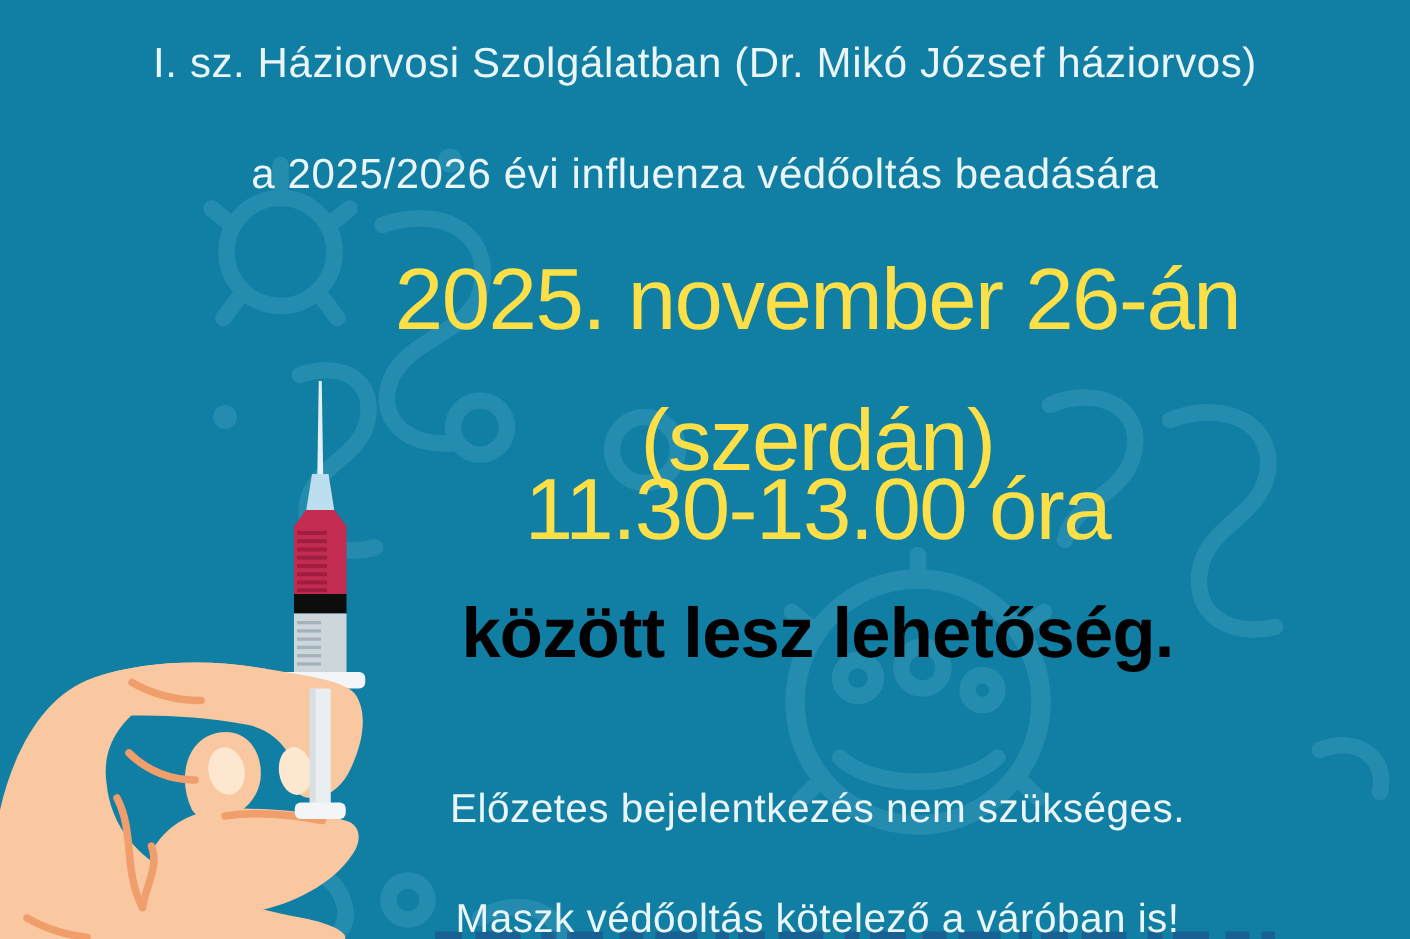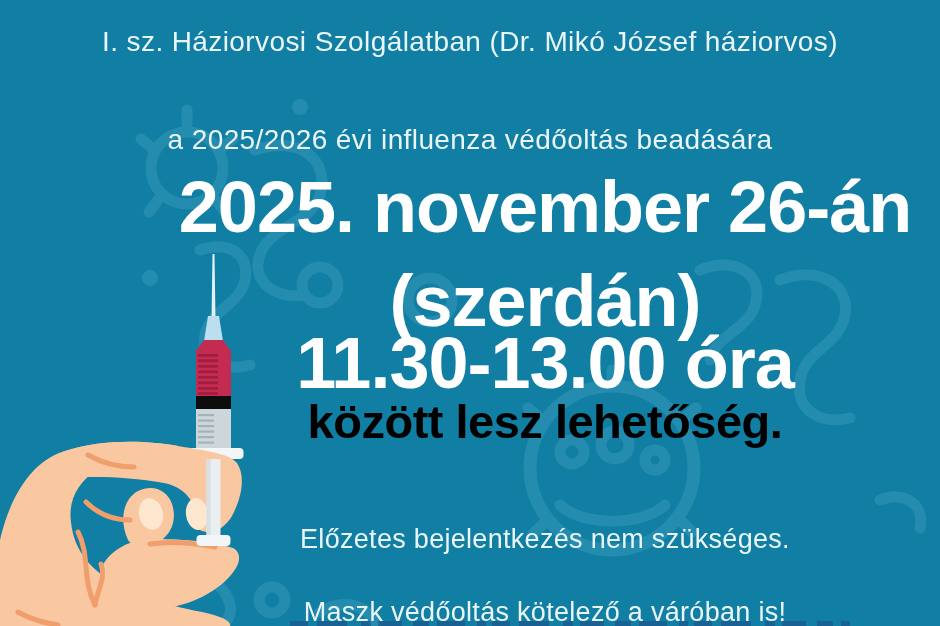--- a/index.html
+++ b/index.html
@@ -13,43 +13,43 @@
   .layer{position:absolute;left:0;top:0;}
   .txt{position:absolute;left:0;width:940px;text-align:center;z-index:2;}
   .intro{
     color:#eaf5f7;
     font-size:28px;
     font-weight:400;
     letter-spacing:0.4px;
   }
   .main{left:150px;width:790px;}
   .headline{
-    color:#ffffff;
-    font-weight:700;
-    font-size:72px;
+    color:#fde047;
+    font-weight:400;
+    font-size:58px;
     letter-spacing:-1px;
   }
   .headline-note{
     color:#000000;
     font-weight:800;
     font-size:47px;
     letter-spacing:-0.5px;
   }
   .info{
     color:#eaf5f7;
     font-size:27px;
     font-weight:400;
     letter-spacing:0.3px;
     margin-top:48px;
   }
   #intro1{top:26px;}
-  #intro2{top:124px;}
+  #intro2{top:100px;}
   #hl-date{top:166px;}
   #hl-day{top:260px;}
-  #hl-time{top:322px;}
+  #hl-time{top:306px;}
   #hl-note{top:394px;}
   #info1{top:476px;}
   #info2{top:549px;}
   svg{display:block;}
 </style>
 </head>
 <body>
 
 <div class="poster">
 

